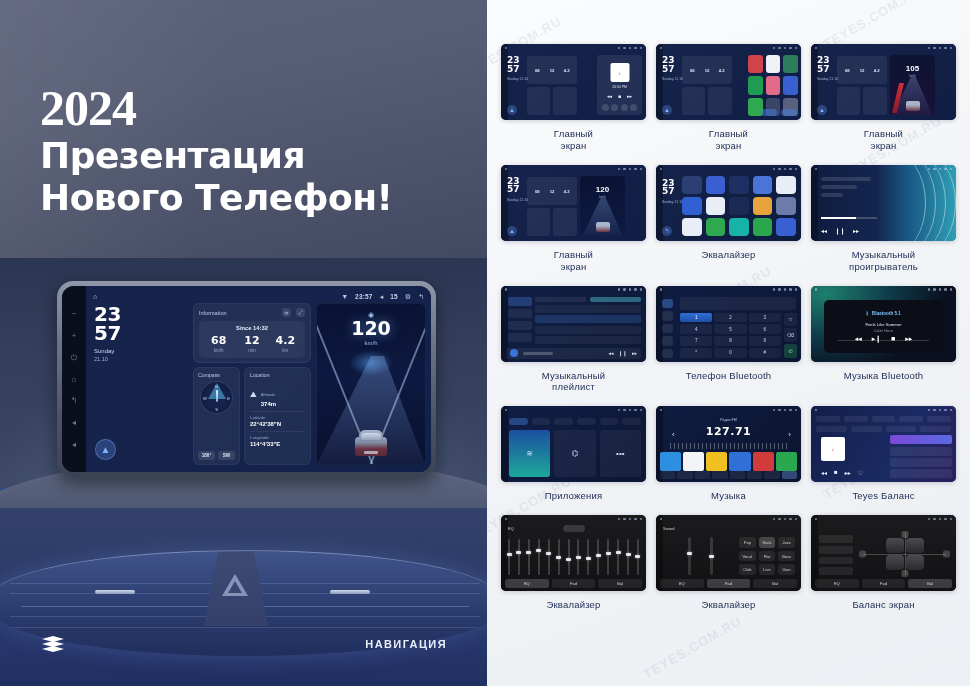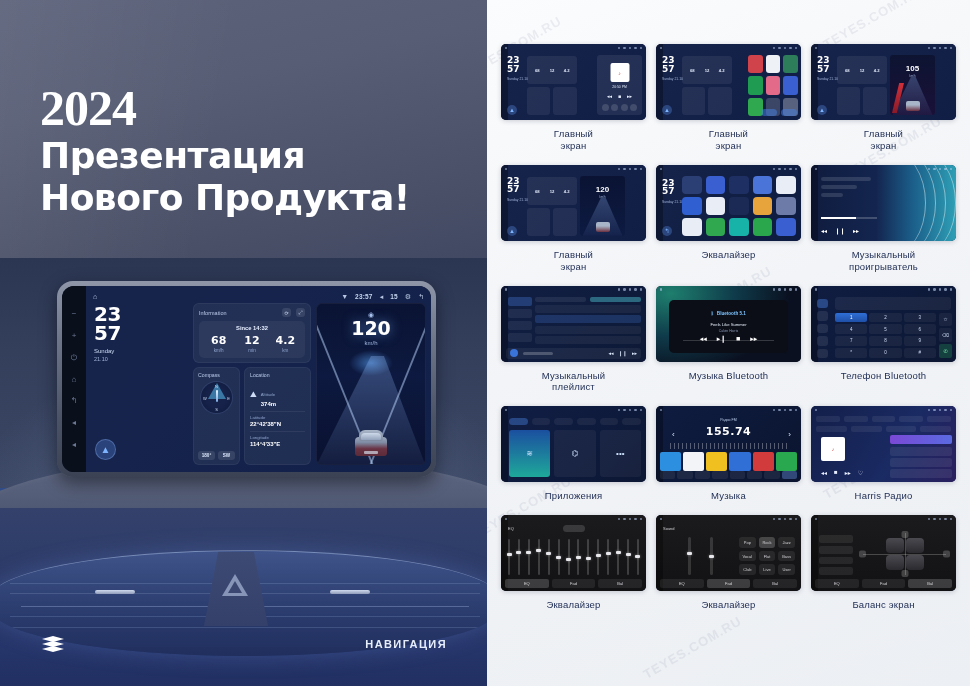--- a/index.html
+++ b/index.html
@@ -506,21 +506,21 @@
     <div class="lp-grain"></div>
 
     <div class="wm wm-l" style="left:140px; top:330px;">TEYES.COM.RU</div>
     <div class="wm wm-l" style="left:300px; top:560px;">TEYES.COM.RU</div>
     <div class="wm wm-l" style="left:30px; top:560px;">TEYES.COM.RU</div>
 
 
     <div class="headline">
       <div class="hl-year">2024</div>
       <div class="hl-l1">Презентация</div>
-      <div class="hl-l2">Нового Продукта!</div>
+      <div class="hl-l2">Нового Телефон!</div>
     </div>
 
     <div class="car-dash">
       <div class="dash-top"></div>
       <div class="dash-hood"></div>
       <div class="dash-lower"></div>
       <div class="vent-band">
         <div class="vent-slat" style="top:30%"></div>
         <div class="vent-slat" style="top:40%"></div>
         <div class="vent-slat" style="top:62%"></div>
@@ -969,20 +969,65 @@
                 <span>▸▸</span>
               </span>
           </div>
         </div>
         <div class="cap">Музыкальный
 плейлист</div>
       </div>
 
       <div class="cell">
         <div class="thumb">
+          <div class="t-dialer"></div>
+          <div class="t-side"></div>
+          <div class="t-bar">
+              <i class="t-dot"></i>
+              <span class="t-dots-r">
+                <i class="t-dot"></i>
+                <i class="t-dot"></i>
+                <i class="t-dot"></i>
+                <i class="t-dot"></i>
+                <i class="t-dot"></i>
+              </span>
+            </div>
+          <div class="dl-rail">
+            <i class="act"></i>
+              <i></i>
+              <i></i>
+              <i></i>
+              <i></i>
+          </div>
+          <div class="dl-disp"></div>
+          <div class="dl-pad">
+            <span class="dl-key act">1</span>
+              <span class="dl-key">2</span>
+              <span class="dl-key">3</span>
+            <span class="dl-key">4</span>
+              <span class="dl-key">5</span>
+              <span class="dl-key">6</span>
+            <span class="dl-key">7</span>
+              <span class="dl-key">8</span>
+              <span class="dl-key">9</span>
+            <span class="dl-key">*</span>
+              <span class="dl-key">0</span>
+              <span class="dl-key">#</span>
+          </div>
+          <div class="dl-side">
+            <span class="dl-sbtn">☆</span>
+            <span class="dl-sbtn">⌫</span>
+            <span class="dl-sbtn call">✆</span>
+          </div>
+        </div>
+        <div class="cap">Телефон Bluetooth</div>
+      </div>
+
+      <div class="cell">
+        <div class="thumb">
           <div class="t-bt"></div>
           <div class="t-bar">
               <i class="t-dot"></i>
               <span class="t-dots-r">
                 <i class="t-dot"></i>
                 <i class="t-dot"></i>
                 <i class="t-dot"></i>
                 <i class="t-dot"></i>
                 <i class="t-dot"></i>
               </span>
@@ -1001,65 +1046,20 @@
                 <span>■</span>
                 <span>▸▸</span>
               </div>
           </div>
         </div>
         <div class="cap">Музыка Bluetooth</div>
       </div>
 
       <div class="cell">
         <div class="thumb">
-          <div class="t-dialer"></div>
-          <div class="t-side"></div>
-          <div class="t-bar">
-              <i class="t-dot"></i>
-              <span class="t-dots-r">
-                <i class="t-dot"></i>
-                <i class="t-dot"></i>
-                <i class="t-dot"></i>
-                <i class="t-dot"></i>
-                <i class="t-dot"></i>
-              </span>
-            </div>
-          <div class="dl-rail">
-            <i class="act"></i>
-              <i></i>
-              <i></i>
-              <i></i>
-              <i></i>
-          </div>
-          <div class="dl-disp"></div>
-          <div class="dl-pad">
-            <span class="dl-key act">1</span>
-              <span class="dl-key">2</span>
-              <span class="dl-key">3</span>
-            <span class="dl-key">4</span>
-              <span class="dl-key">5</span>
-              <span class="dl-key">6</span>
-            <span class="dl-key">7</span>
-              <span class="dl-key">8</span>
-              <span class="dl-key">9</span>
-            <span class="dl-key">*</span>
-              <span class="dl-key">0</span>
-              <span class="dl-key">#</span>
-          </div>
-          <div class="dl-side">
-            <span class="dl-sbtn">☆</span>
-            <span class="dl-sbtn">⌫</span>
-            <span class="dl-sbtn call">✆</span>
-          </div>
-        </div>
-        <div class="cap">Телефон Bluetooth</div>
-      </div>
-
-      <div class="cell">
-        <div class="thumb">
           <div class="t-settings"></div>
           <div class="t-side"></div>
           <div class="t-bar">
               <i class="t-dot"></i>
               <span class="t-dots-r">
                 <i class="t-dot"></i>
                 <i class="t-dot"></i>
                 <i class="t-dot"></i>
                 <i class="t-dot"></i>
                 <i class="t-dot"></i>
@@ -1090,21 +1090,21 @@
               <i class="t-dot"></i>
               <span class="t-dots-r">
                 <i class="t-dot"></i>
                 <i class="t-dot"></i>
                 <i class="t-dot"></i>
                 <i class="t-dot"></i>
                 <i class="t-dot"></i>
               </span>
             </div>
           <div class="rd-band">Радио FM</div>
-          <div class="rd-freq">155.74</div>
+          <div class="rd-freq">127.71</div>
           <div class="rd-arrow" style="left:16px">‹</div>
           <div class="rd-arrow" style="right:10px">›</div>
           <div class="rd-scale"></div>
           <div class="rd-presets">
             <i class="rd-p" style="background:#2d8fe0"></i>
               <i class="rd-p" style="background:#f2f4f8"></i>
               <i class="rd-p" style="background:#f0c020"></i>
             <i class="rd-p" style="background:#2f6fd6"></i>
               <i class="rd-p" style="background:#d23b3b"></i>
               <i class="rd-p" style="background:#2aa84f"></i>
@@ -1157,21 +1157,21 @@
               <span>▸▸</span>
               <span>♡</span>
             </div>
           <div class="ty-list">
             <i class="ty-li act"></i>
               <i class="ty-li"></i>
               <i class="ty-li"></i>
               <i class="ty-li"></i>
           </div>
         </div>
-        <div class="cap">Harris Радио</div>
+        <div class="cap">Teyes Баланс</div>
       </div>
 
       <div class="cell">
         <div class="thumb">
           <div class="t-eq"></div>
           <div class="t-side"></div>
           <div class="t-bar">
               <i class="t-dot"></i>
               <span class="t-dots-r">
                 <i class="t-dot"></i>

